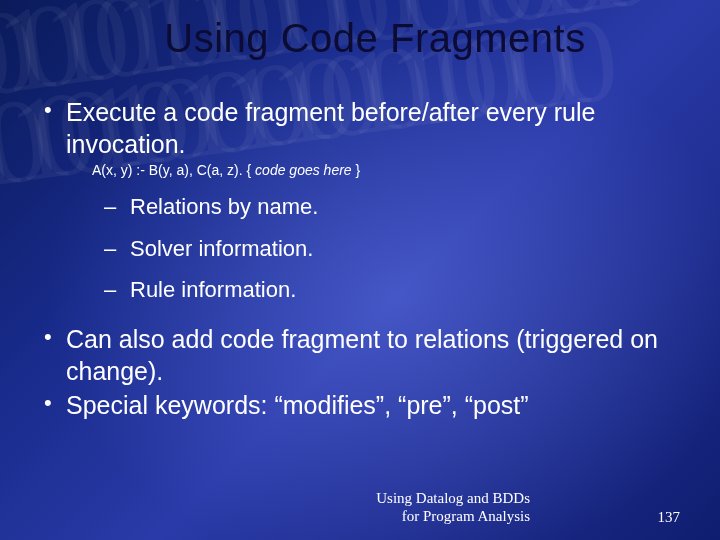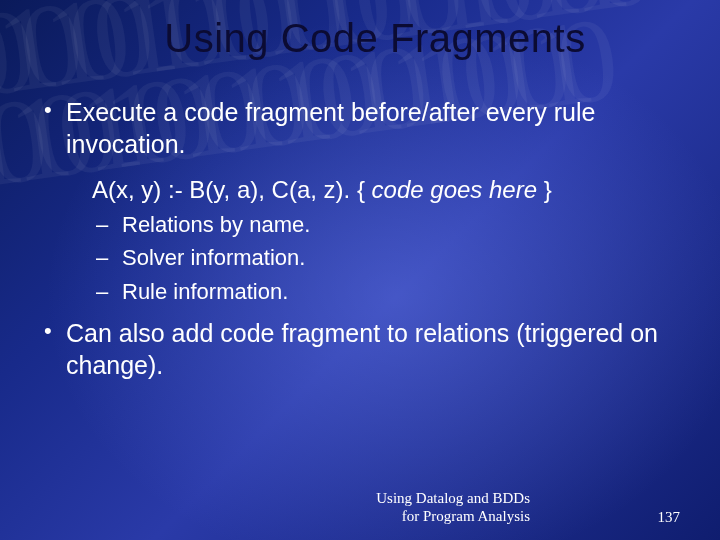--- a/index.html
+++ b/index.html
@@ -62,28 +62,28 @@
   }
   .b1::before {
     content: "•";
     position: absolute;
     left: 4px;
     top: 0;
     font-size: 22px;
   }
   .sub {
     padding-left: 52px;
-    font-size: 24px;
-    margin: 15px 0 4px 0;
+    font-size: 14px;
+    margin: 2px 0 4px 0;
   }
   .b2 {
     position: relative;
     padding-left: 78px;
     font-size: 22px;
-    margin: 4px;
+    margin: 12px;
     line-height: 1.35;
   }
   .b2::before {
     content: "–";
     position: absolute;
     left: 52px;
     top: 0;
   }
   .ital { font-style: italic; }
   .footer {
@@ -119,20 +119,21 @@
       <span>A(x, y) :- B(y, a), C(a, z).  { </span><span class="ital">code goes here</span><span> }</span>
     </div>
 
     <div class="b2">Relations by name.</div>
     <div class="b2">Solver information.</div>
     <div class="b2">Rule information.</div>
 
     <div style="height:6px"></div>
 
     <div class="b1">Can also add code fragment to relations (triggered on change).</div>
+    <div class="b1">Special keywords: “modifies”, “pre”, “post”</div>
 
   </div>
 
   <div class="footer">
     <div class="center">
       <span>Using Datalog and BDDs</span><br>
       <span>for Program Analysis</span>
     </div>
     <div class="right">137</div>
   </div>

